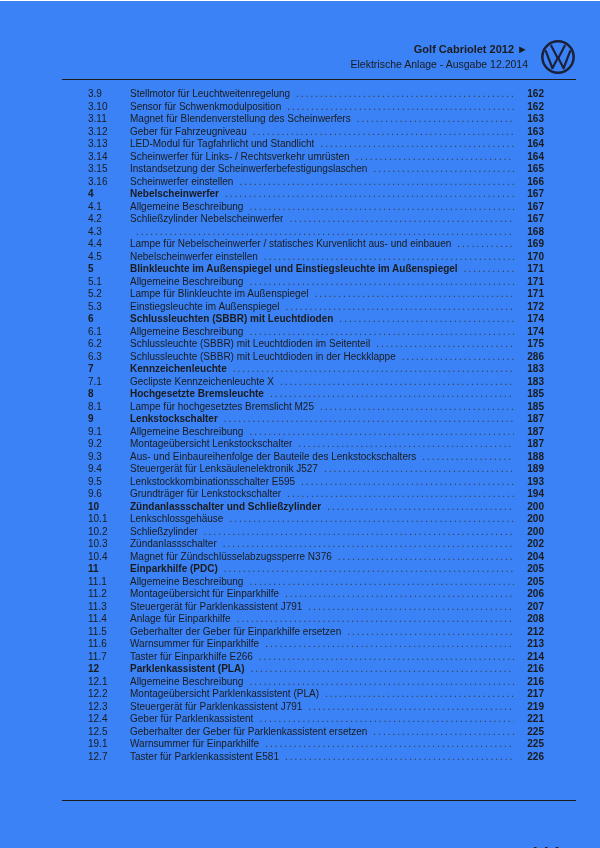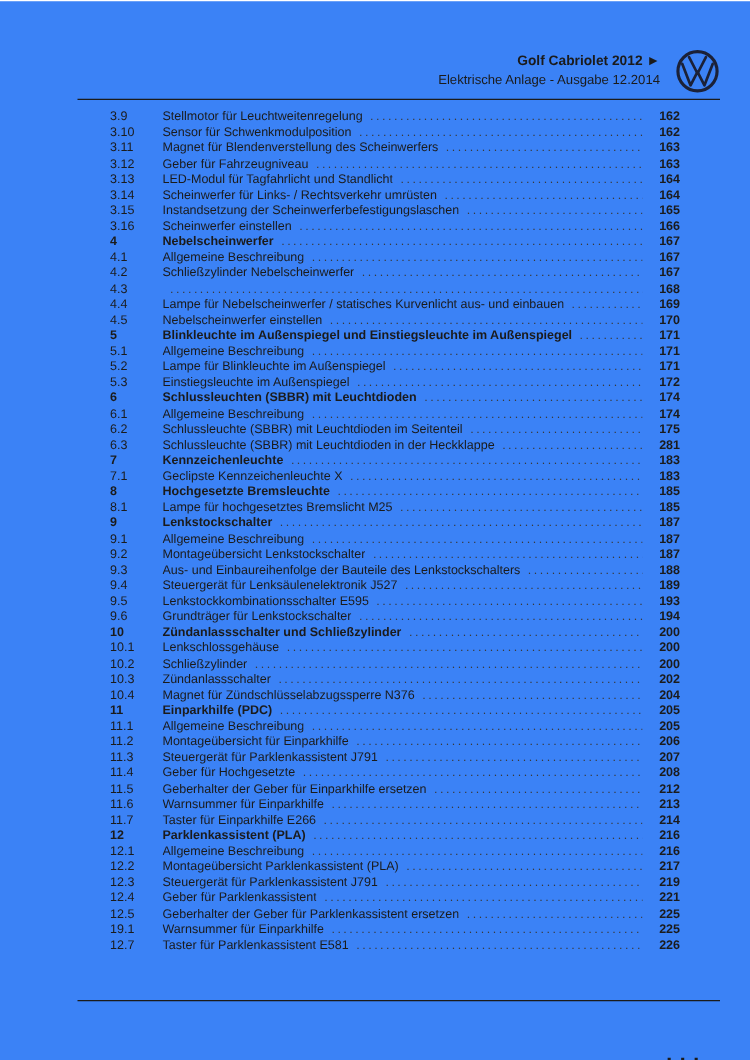--- a/index.html
+++ b/index.html
@@ -219,21 +219,21 @@
       <div class="toc-row">
         <span class="toc-num">6.2</span>
         <span class="toc-title">Schlussleuchte (SBBR) mit Leuchtdioden im Seitenteil</span>
         <span class="toc-dots">............................................................................................................................................................................................................................</span>
         <span class="toc-page">175</span>
       </div>
       <div class="toc-row">
         <span class="toc-num">6.3</span>
         <span class="toc-title">Schlussleuchte (SBBR) mit Leuchtdioden in der Heckklappe</span>
         <span class="toc-dots">............................................................................................................................................................................................................................</span>
-        <span class="toc-page">281</span>
+        <span class="toc-page">286</span>
       </div>
       <div class="toc-row bold">
         <span class="toc-num">7</span>
         <span class="toc-title">Kennzeichenleuchte</span>
         <span class="toc-dots">............................................................................................................................................................................................................................</span>
         <span class="toc-page">183</span>
       </div>
       <div class="toc-row">
         <span class="toc-num">7.1</span>
         <span class="toc-title">Geclipste Kennzeichenleuchte X</span>
@@ -343,21 +343,21 @@
         <span class="toc-page">206</span>
       </div>
       <div class="toc-row">
         <span class="toc-num">11.3</span>
         <span class="toc-title">Steuergerät für Parklenkassistent J791</span>
         <span class="toc-dots">............................................................................................................................................................................................................................</span>
         <span class="toc-page">207</span>
       </div>
       <div class="toc-row">
         <span class="toc-num">11.4</span>
-        <span class="toc-title">Geber für Hochgesetzte</span>
+        <span class="toc-title">Anlage für Einparkhilfe</span>
         <span class="toc-dots">............................................................................................................................................................................................................................</span>
         <span class="toc-page">208</span>
       </div>
       <div class="toc-row">
         <span class="toc-num">11.5</span>
         <span class="toc-title">Geberhalter der Geber für Einparkhilfe ersetzen</span>
         <span class="toc-dots">............................................................................................................................................................................................................................</span>
         <span class="toc-page">212</span>
       </div>
       <div class="toc-row">

